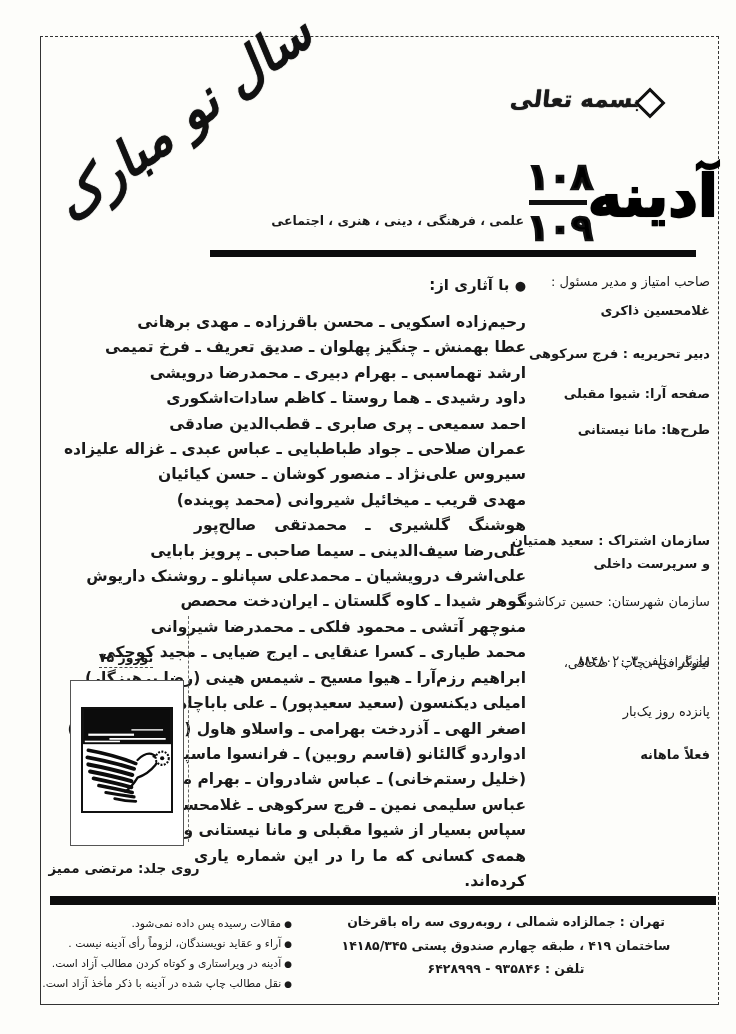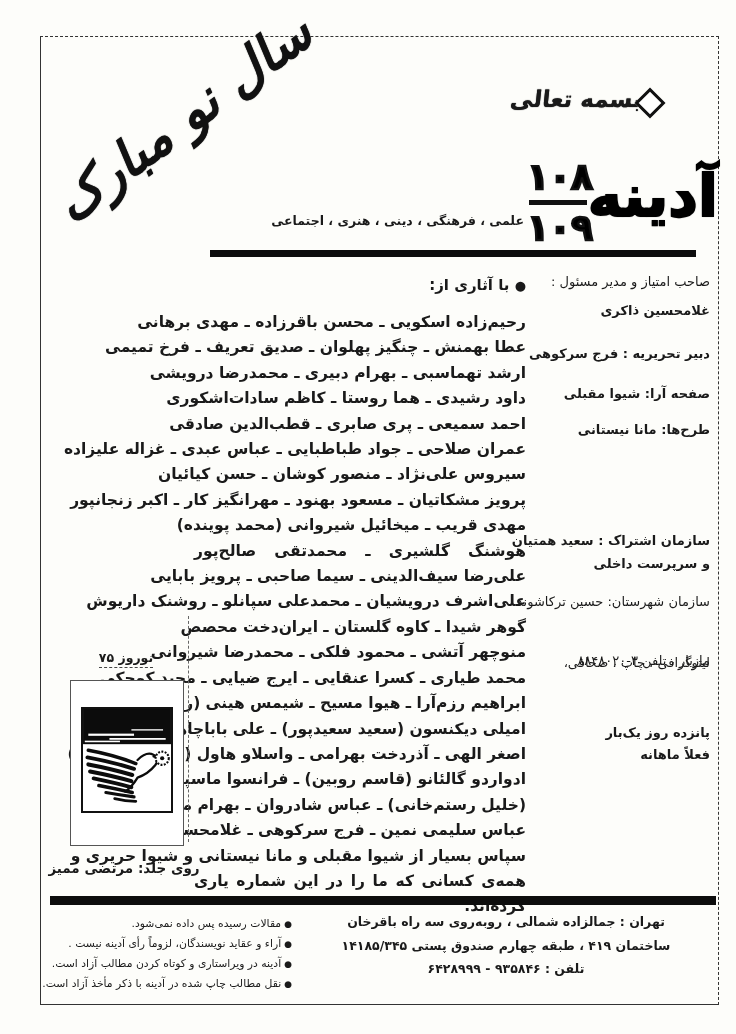--- a/index.html
+++ b/index.html
@@ -61,21 +61,21 @@
   .c-owner-label{top:272px;}
   .c-owner-name{top:301px;font-weight:bold;font-size:14.5px;}
   .c-editor{top:344px;font-weight:bold;}
   .c-layout{top:384px;font-weight:bold;}
   .c-designs{top:420px;font-weight:bold;}
   .c-sub1{top:531px;font-weight:bold;}
   .c-sub2{top:554px;font-weight:bold;}
   .c-prov{top:592px;}
   .c-litho1{top:629px;margin-top:24px;}
   .c-litho2{top:651px;font-size:11.5px;}
-  .c-freq1{top:723px;font-weight:bold;}
+  .c-freq1{top:702px;font-weight:normal;}
   .c-freq2{top:745px;font-weight:bold;}
   
   .contrib{position:absolute;left:194px;top:276px;width:332px;direction:rtl;}
   .contrib-heading{font-size:15px;font-weight:bold;text-align:right;margin-bottom:16px;}
   .contrib-heading .bullet{font-size:13px;}
   .contrib-line{
     font-size:15.5px;font-weight:bold;line-height:25.4px;
     text-align:justify;text-align-last:justify;white-space:nowrap;
   }
   .contrib-line:last-child{text-align-last:right;white-space:normal;}
@@ -145,21 +145,20 @@
   </div>
   <div class="contrib-lines">
 
   <div class="contrib-line">رحیم‌زاده اسکویی ـ محسن باقرزاده ـ مهدی برهانی</div>
       <div class="contrib-line">عطا بهمنش ـ چنگیز پهلوان ـ صدیق تعریف ـ فرخ تمیمی</div>
       <div class="contrib-line">ارشد تهماسبی ـ بهرام دبیری ـ محمدرضا درویشی</div>
       <div class="contrib-line">داود رشیدی ـ هما روستا ـ کاظم سادات‌اشکوری</div>
       <div class="contrib-line">احمد سمیعی ـ پری صابری ـ قطب‌الدین صادقی</div>
       <div class="contrib-line">عمران صلاحی ـ جواد طباطبایی ـ عباس عبدی ـ غزاله علیزاده</div>
       <div class="contrib-line">سیروس علی‌نژاد ـ منصور کوشان ـ حسن کیائیان</div>
-      <div class="contrib-line">پرویز مشکاتیان ـ مسعود بهنود ـ مهرانگیز کار ـ اکبر زنجانپور</div>
       <div class="contrib-line">مهدی قریب ـ میخائیل شیروانی (محمد پوینده)</div>
       <div class="contrib-line">هوشنگ گلشیری ـ محمدتقی صالح‌پور</div>
       <div class="contrib-line">علی‌رضا سیف‌الدینی ـ سیما صاحبی ـ پرویز بابایی</div>
       <div class="contrib-line">علی‌اشرف درویشیان ـ محمدعلی سپانلو ـ روشنک داریوش</div>
       <div class="contrib-line">گوهر شیدا ـ کاوه گلستان ـ ایران‌دخت محصص</div>
       <div class="contrib-line">منوچهر آتشی ـ محمود فلکی ـ محمدرضا شیروانی</div>
       <div class="contrib-line">محمد طیاری ـ کسرا عنقایی ـ ایرج ضیایی ـ مجید کوچکی</div>
       <div class="contrib-line">ابراهیم رزم‌آرا ـ هیوا مسیح ـ شیمس هینی (رضا پرهیزگار)</div>
       <div class="contrib-line">امیلی دیکنسون (سعید سعیدپور) ـ علی باباچاهی</div>
       <div class="contrib-line">اصغر الهی ـ آذردخت بهرامی ـ واسلاو هاول (فرزانه طاهری)</div>

